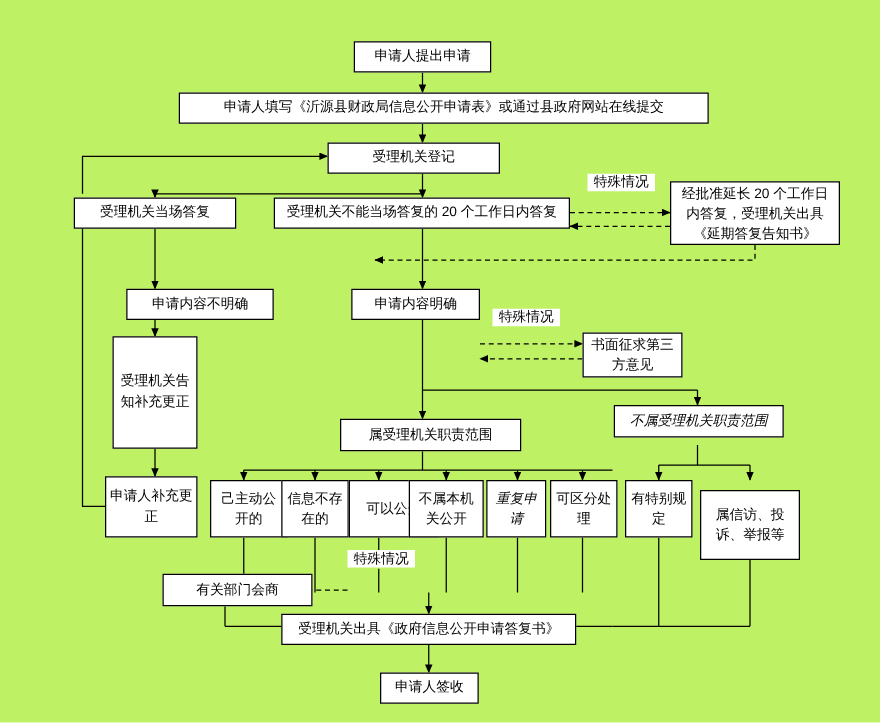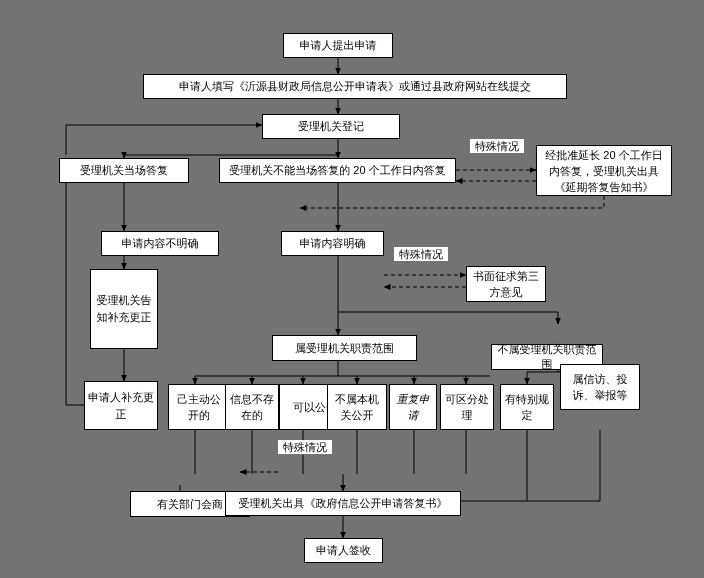--- a/index.html
+++ b/index.html
@@ -9,21 +9,21 @@
   }
   body {
     font-family: "Liberation Sans", "DejaVu Sans", sans-serif;
     color: #000;
   }
   #canvas {
     position: relative;
     width: 704px;
     height: 578px;
     overflow: hidden;
-    background: #737373;
+    background: #bef264;
   }
   .node {
     position: absolute;
     box-sizing: border-box;
     border: 1px solid #000;
     background: #fff;
     display: flex;
     align-items: center;
     justify-content: center;
     text-align: center;
@@ -153,45 +153,45 @@
   <div class="node" style="left:219px; top:158px; width:237px; height:25px;">受理机关不能当场答复的 20 个工作日内答复</div>
 
   <div class="node" style="left:536px; top:145px; width:136px; height:51px; line-height:16px;">经批准延长 20 个工作日内答复，受理机关出具《延期答复告知书》</div>
 
   <div class="node" style="left:65px; top:231px; width:118px; height:25px;margin-left:36px;">申请内容不明确</div>
 
   <div class="node" style="left:281px; top:231px; width:103px; height:25px;">申请内容明确</div>
 
   <div class="node" style="left:466px; top:266px; width:80px; height:36px; line-height:16px;">书面征求第三方意见</div>
 
-  <div class="node" style="left:90px; top:269px; width:68px; height:80px; line-height:17px;">受理机关告知补充更正</div>
+  <div class="node" style="left:90px; top:269px; width:68px; height:90px; line-height:17px;">受理机关告知补充更正</div>
 
   <div class="node" style="left:84px; top:381px; width:74px; height:49px; line-height:17px;">申请人补充更正</div>
 
   <div class="node" style="left:272px; top:335px; width:145px; height:26px;">属受理机关职责范围</div>
 
-  <div class="node" style="left:491px; top:344px; width:112px; height:26px;">不属受理机关职责范围</div>
+  <div class="node" style="left:491px; top:324px; width:136px; height:26px;font-style:italic;">不属受理机关职责范围</div>
 
   <div class="node" style="left:168px; top:384px; width:62px; height:46px; line-height:16px;">己主动公开的</div>
 
   <div class="node" style="left:225px; top:384px; width:54px; height:46px; line-height:16px;">信息不存在的</div>
 
   <div class="node" style="left:279px; top:384px; width:72px; height:46px; line-height:16px;">可以公开</div>
 
   <div class="node" style="left:327px; top:384px; width:60px; height:46px; line-height:16px;">不属本机关公开</div>
 
   <div class="node" style="left:389px; top:384px; width:48px; height:46px; line-height:16px;font-style:italic;">重复申请</div>
 
   <div class="node" style="left:440px; top:384px; width:54px; height:46px; line-height:16px;">可区分处理</div>
 
   <div class="node" style="left:500px; top:384px; width:54px; height:46px; line-height:16px;">有特别规定</div>
 
-  <div class="node" style="left:560px; top:364px; width:80px; height:46px; line-height:16px;">属信访、投诉、举报等</div>
-
-  <div class="node" style="left:130px; top:459px; width:120px; height:26px;margin-top:32px;">有关部门会商</div>
+  <div class="node" style="left:560px; top:392px; width:80px; height:56px; line-height:16px;">属信访、投诉、举报等</div>
+
+  <div class="node" style="left:130px; top:459px; width:120px; height:26px;">有关部门会商</div>
 
   <div class="node" style="left:225px; top:491px; width:236px; height:25px;">受理机关出具《政府信息公开申请答复书》</div>
 
   <div class="node" style="left:304px; top:538px; width:79px; height:25px;">申请人签收</div>
 
   <div class="label" style="left:470px; top:139px; width:54px;">特殊情况</div>
 
   <div class="label" style="left:394px; top:247px; width:54px;">特殊情况</div>
 
   <div class="label" style="left:278px; top:440px; width:54px;">特殊情况</div>

